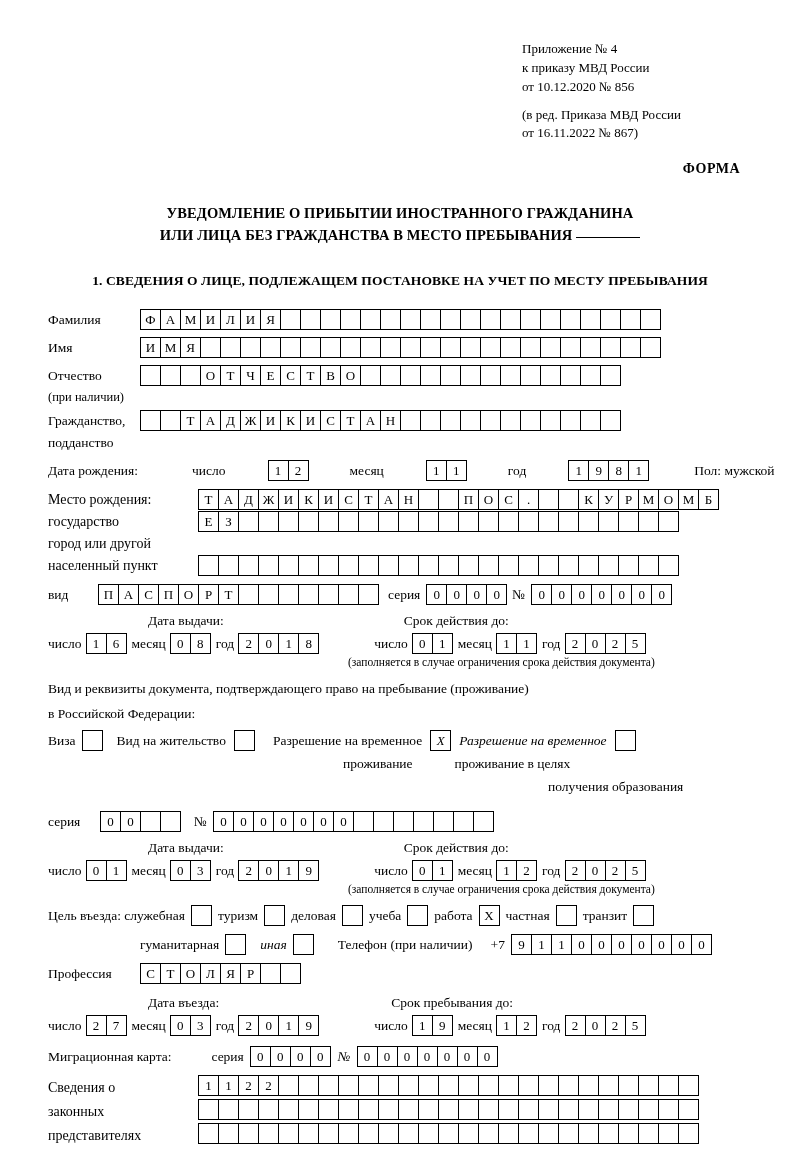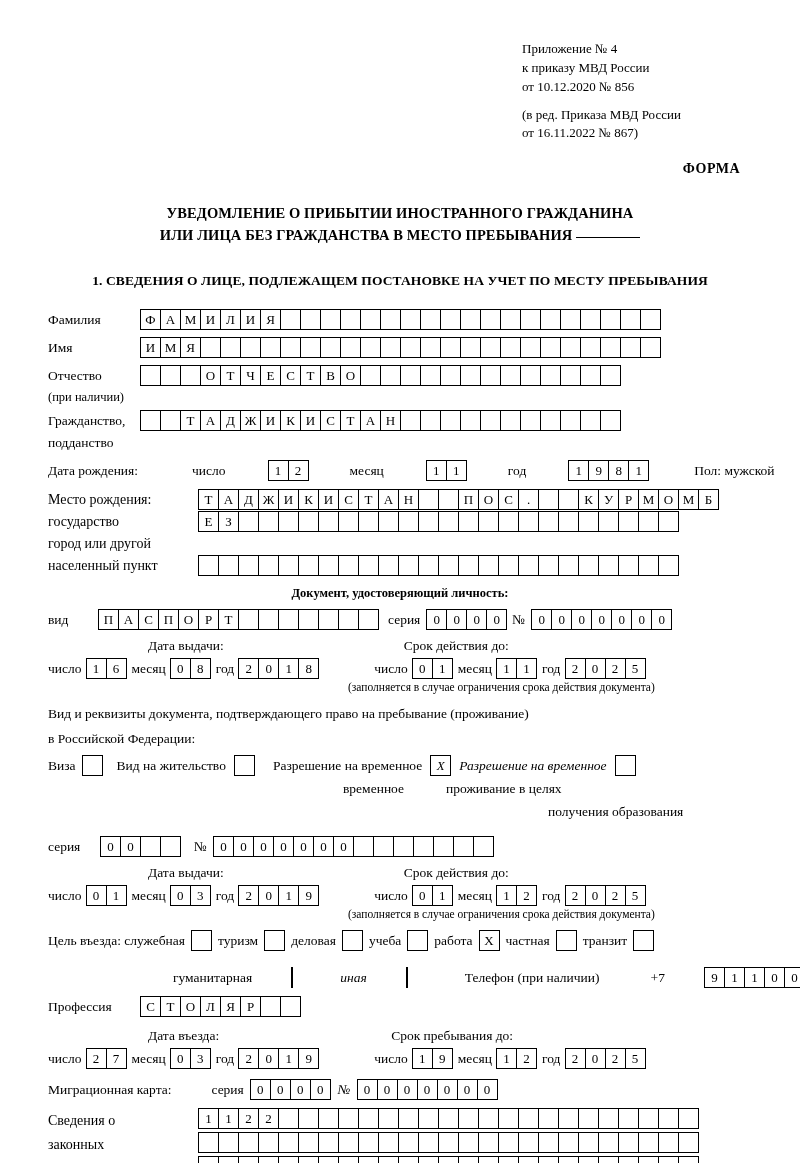--- a/index.html
+++ b/index.html
@@ -331,21 +331,20 @@
         <div class="cell"></div>
         <div class="cell"></div>
         <div class="cell"></div>
         <div class="cell"></div>
         <div class="cell"></div>
         <div class="cell"></div>
         <div class="cell"></div>
       </div>
   </div>
 
-  <div class="mini-head">Документ, удостоверяющий личность:</div>
 
   <div class="row inline" style="margin-top:8px;">
     <div class="txt" style="width:50px;">вид</div>
     <div class="cells">
         <div class="cell">П</div>
         <div class="cell">А</div>
         <div class="cell">С</div>
         <div class="cell">П</div>
         <div class="cell">О</div>
         <div class="cell">Р</div>
@@ -438,21 +437,21 @@
     <div class="cellbox ml6"></div>
     <div class="txt ml14">Вид на жительство</div>
     <div class="cellbox ml8"></div>
     <div class="txt ml18">Разрешение на временное</div>
     <div class="cellbox ml8">Х</div>
     <div class="txt ml8">Разрешение на временное</div>
     <div class="cellbox ml8"></div>
   </div>
   <div class="row" style="margin-top:2px;">
     <div style="width:295px;flex:none;"></div>
-    <div class="txt">временное</div>
+    <div class="txt">проживание</div>
     <div style="width:42px;flex:none;"></div>
     <div class="txt">проживание в целях</div>
   </div>
   <div class="row" style="margin-top:2px;">
     <div style="width:500px;flex:none;"></div>
     <div class="txt">получения образования</div>
   </div>
 
   <div class="row inline" style="margin-top:14px;">
     <div class="txt" style="width:52px;">серия</div>
@@ -540,21 +539,21 @@
     <div class="txt">учеба</div>
     <div class="cellbox"></div>
     <div class="txt">работа</div>
     <div class="cellbox">Х</div>
     <div class="txt">частная</div>
     <div class="cellbox"></div>
     <div class="txt">транзит</div>
     <div class="cellbox"></div>
   </div>
 
-  <div class="purpose-row" style="margin-top:16px;gap:33px;">
+  <div class="purpose-row" style="margin-top:8px;">
     <div style="width:92px;flex:none;"></div>
     <div class="txt">гуманитарная</div>
     <div class="cellbox"></div>
     <div class="txt ml8">иная</div>
     <div class="cellbox"></div>
     <div class="txt ml18">Телефон (при наличии)</div>
     <div class="txt ml18">+7</div>
     <div class="cells ml6">
         <div class="cell">9</div>
         <div class="cell">1</div>

